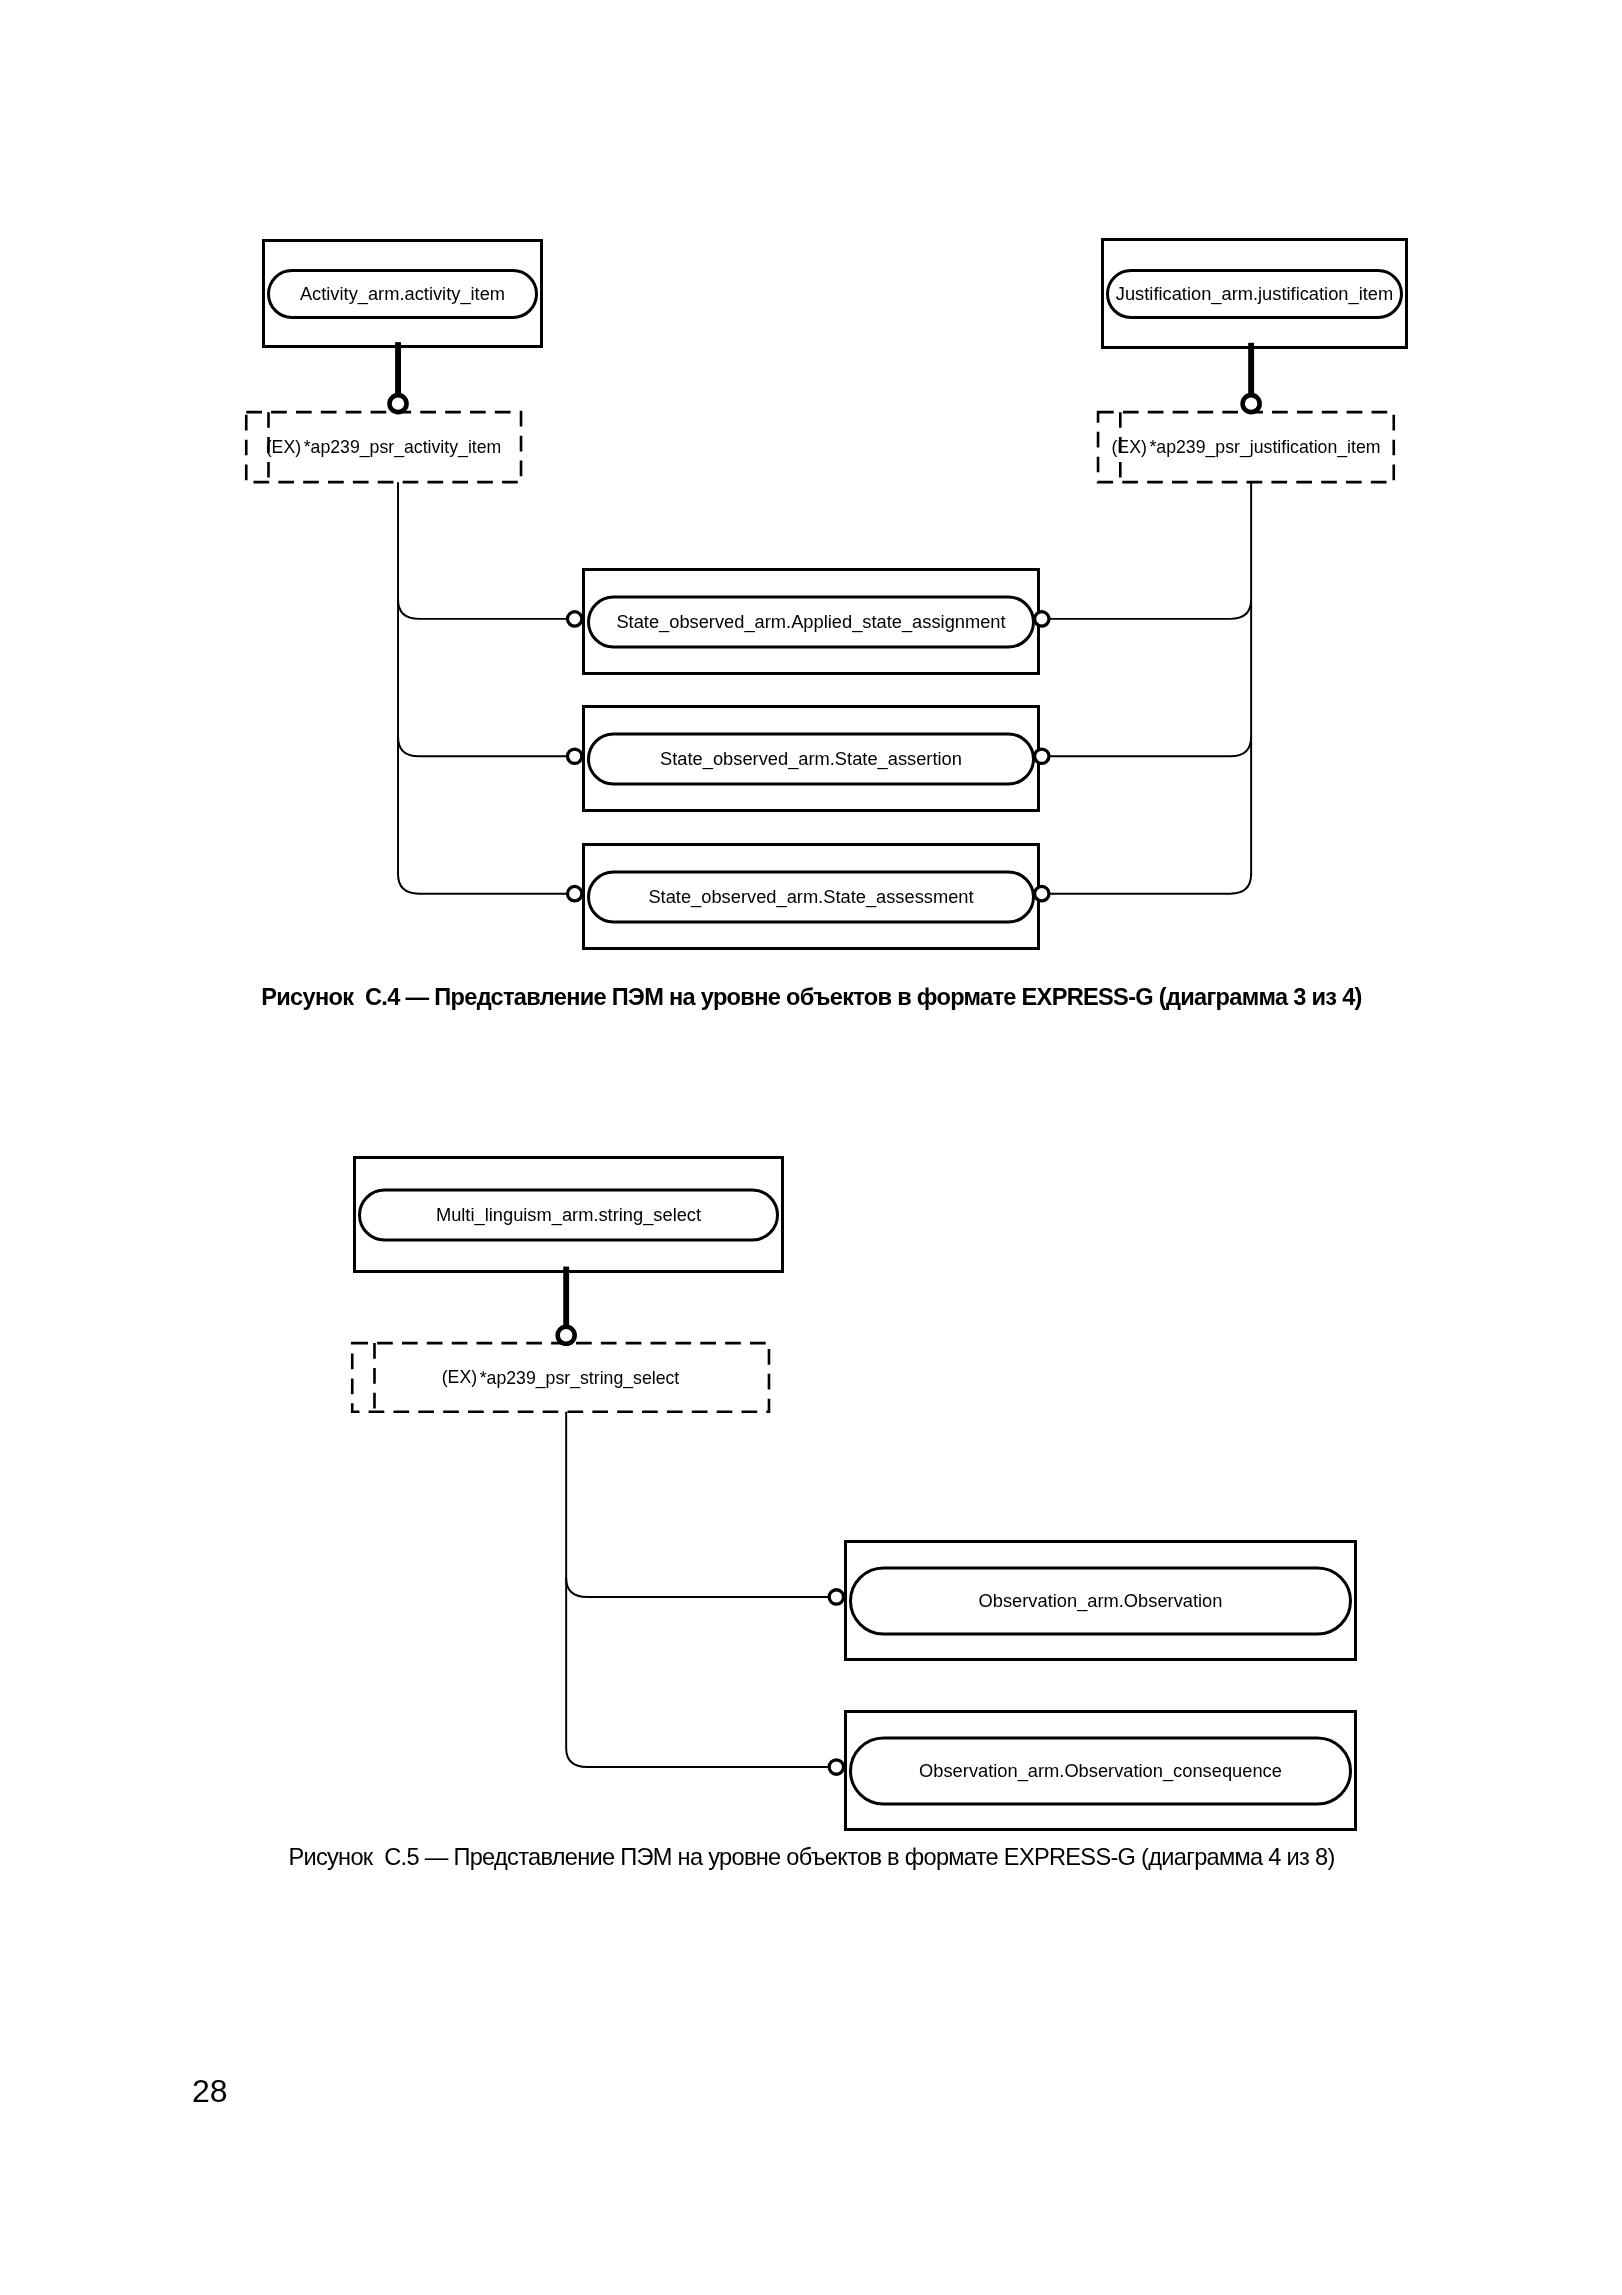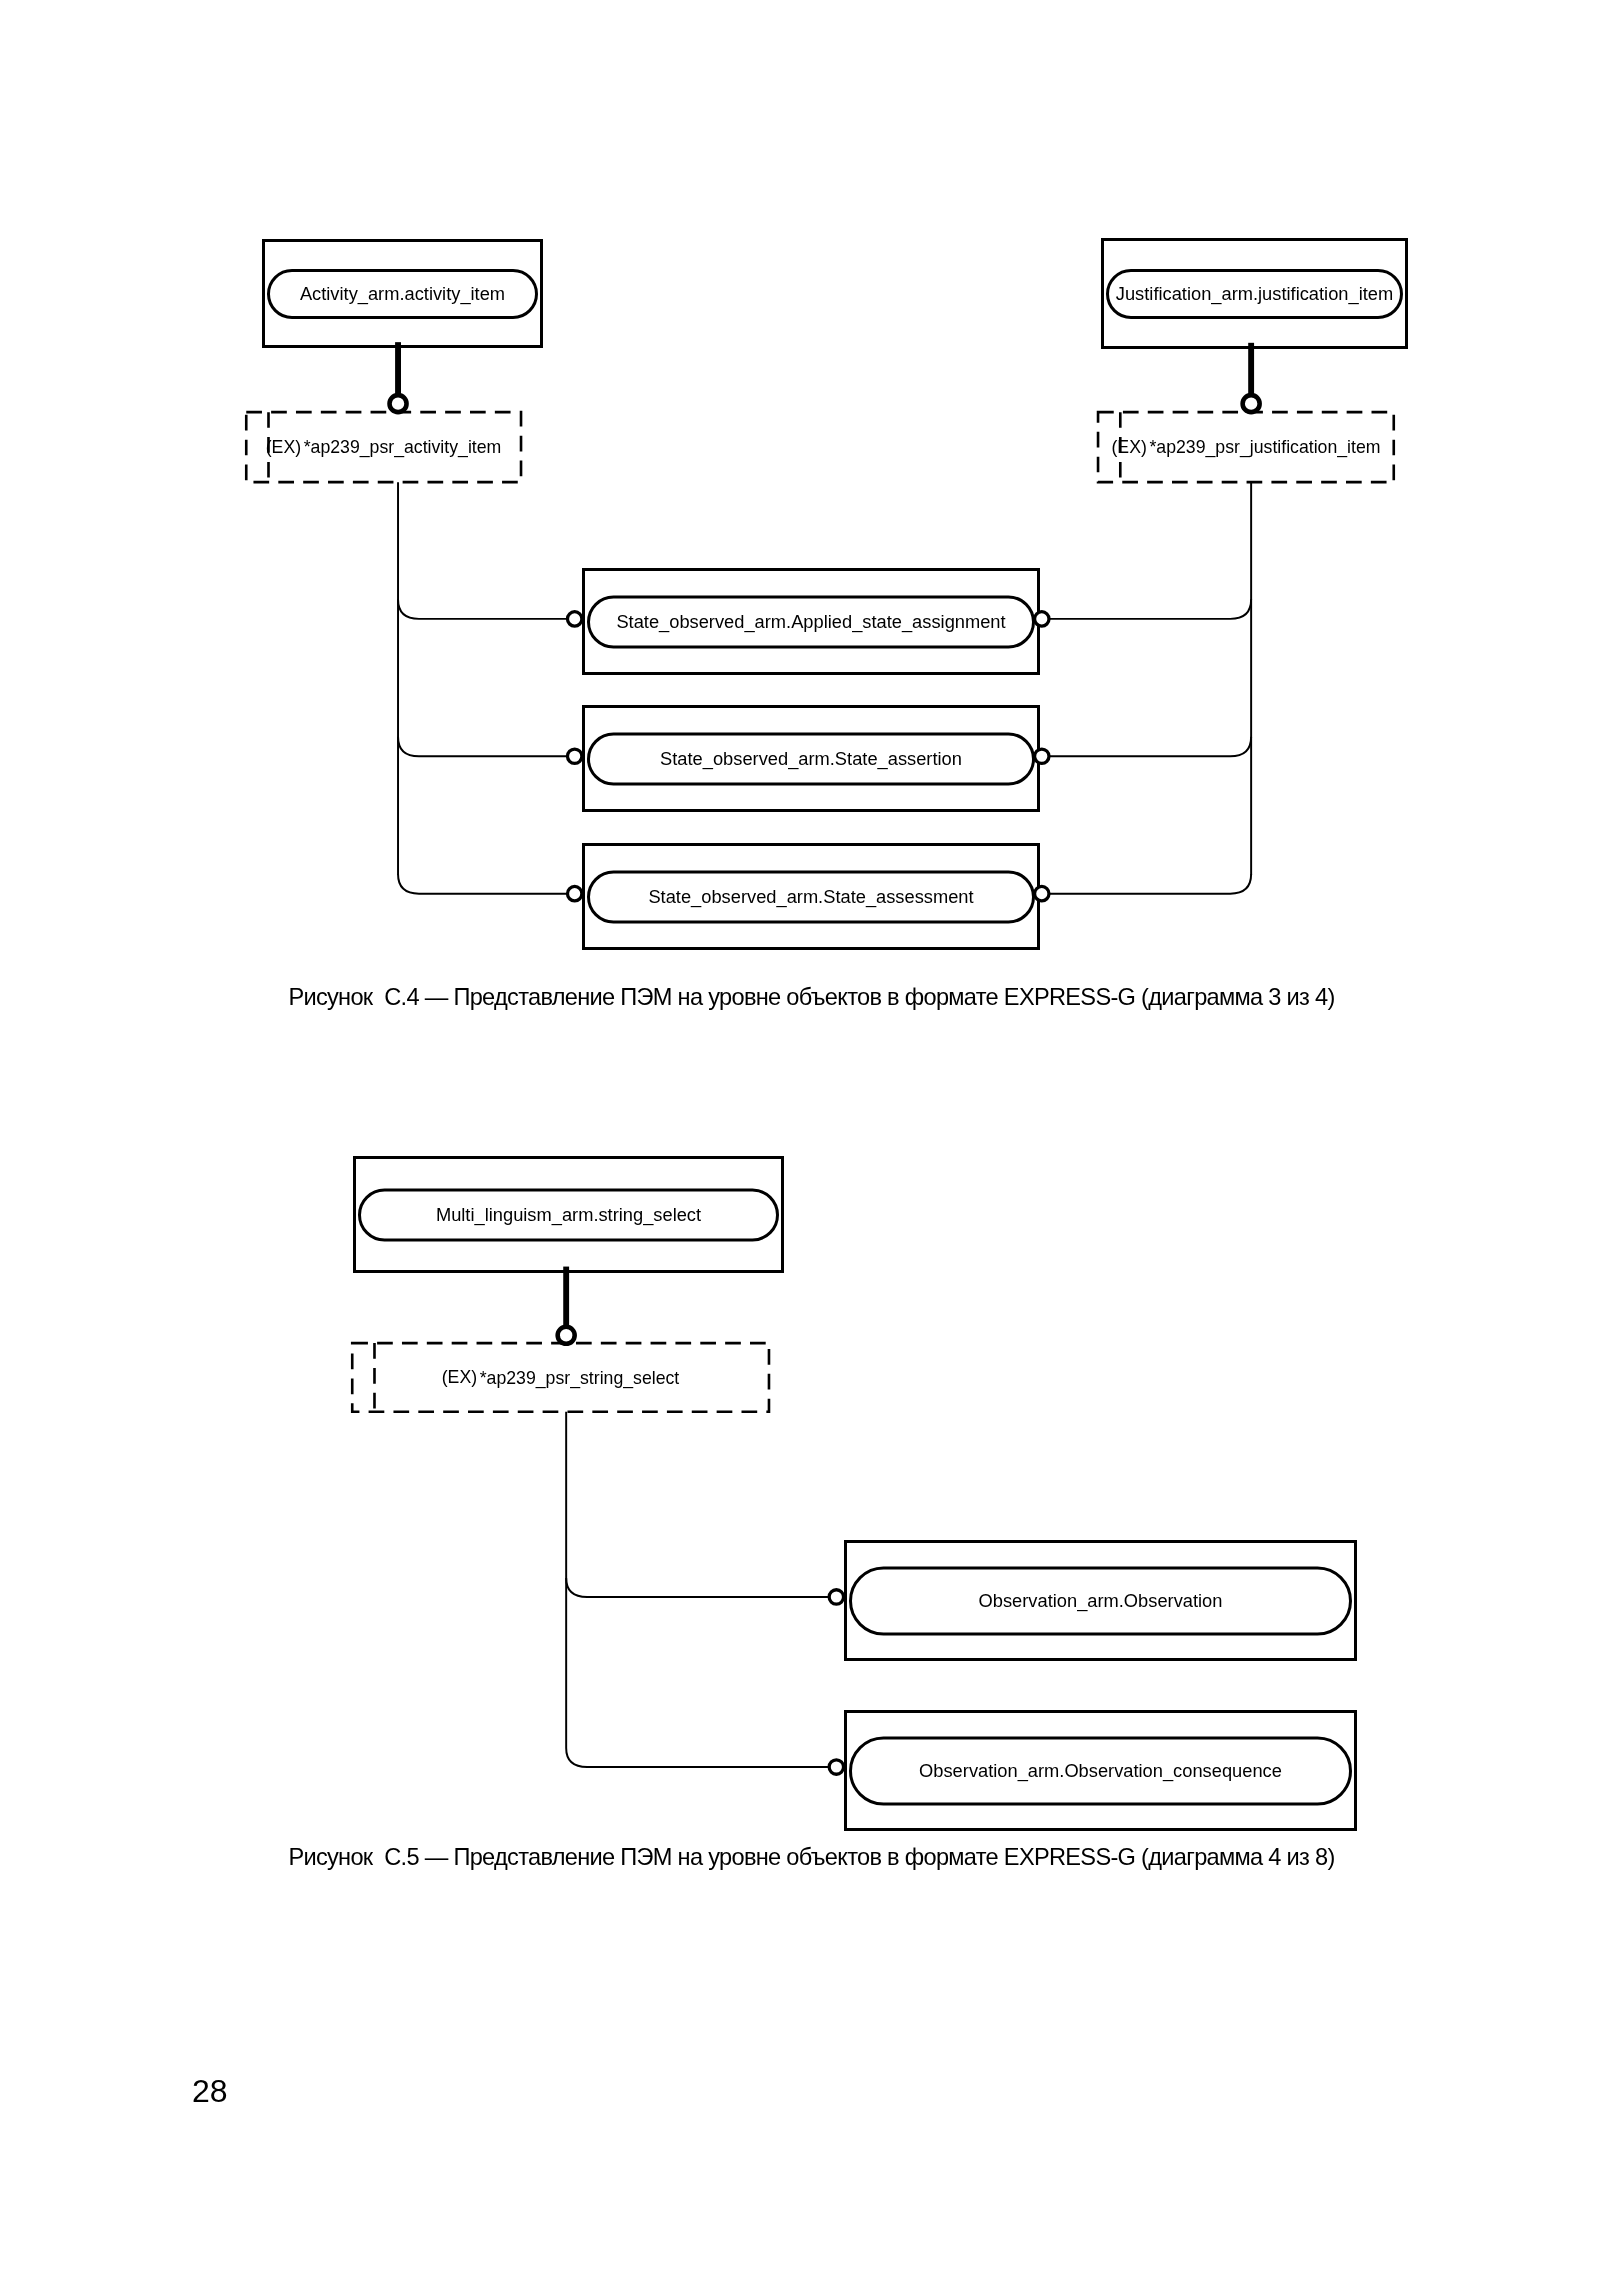--- a/index.html
+++ b/index.html
@@ -45,21 +45,21 @@
     text-align:center;
   }
   .ref-line1{font-size:17.7px;line-height:21px;}
   .ref-line2{font-size:17.7px;line-height:22px;white-space:pre;}
   .caption{
     position:absolute;left:0;width:1623px;
     text-align:center;
     font-size:23.6px;letter-spacing:-0.7px;
     white-space:pre-wrap;
   }
-  .caption.c4{top:984px;}
+  .caption.c4{top:984px;font-weight:bold;}
   .caption.c5{top:1844px;}
   .page-number{
     position:absolute;left:192px;top:2073px;
     font-size:32px;
   }
   svg.overlay{
     position:absolute;left:0;top:0;z-index:2;
     pointer-events:none;
   }
   svg.overlay *{vector-effect:none;}

